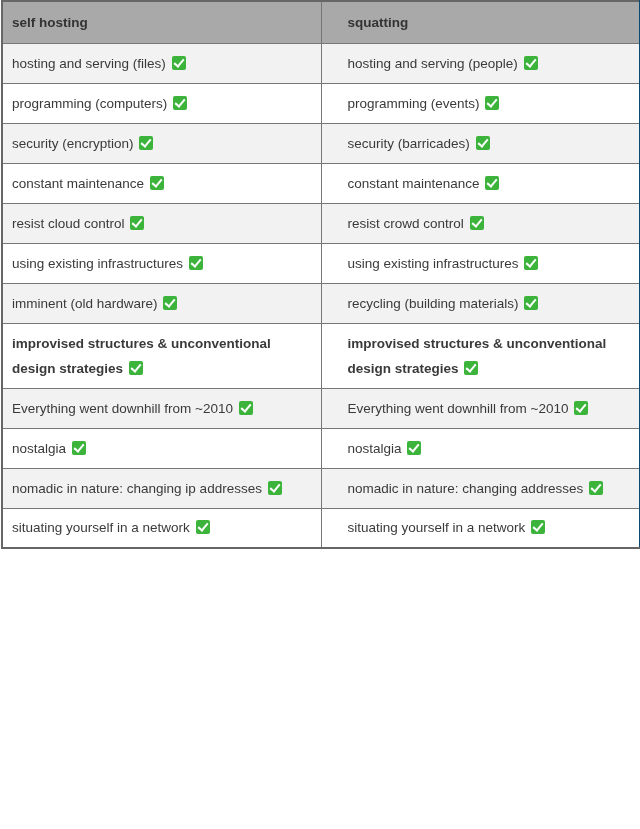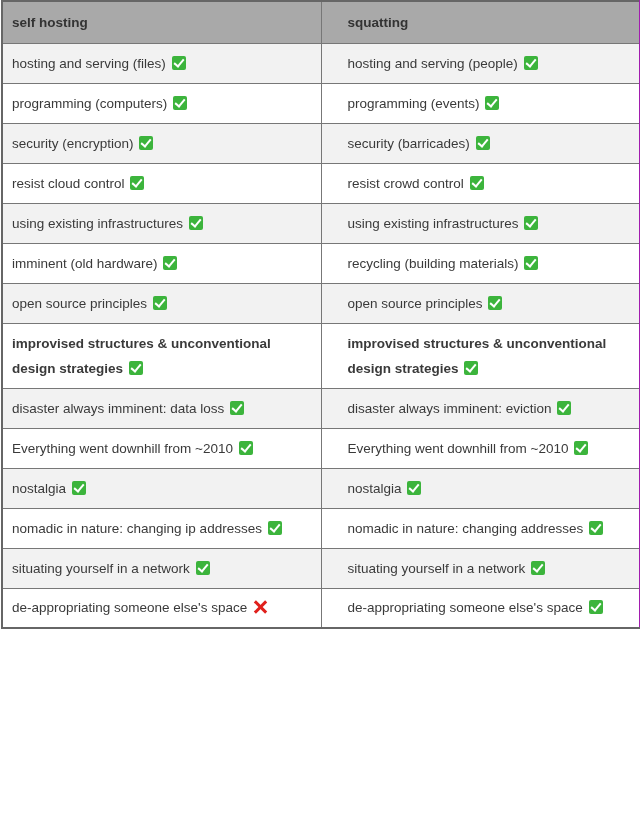--- a/index.html
+++ b/index.html
@@ -23,21 +23,21 @@
       line-height: 25px;
     }
     thead tr { height: 42px; }
     th {
       background: #a9a9a9;
       font-weight: bold;
       color: #333333;
       border-top: 2px solid #666666;
     }
     th:first-child, td:first-child { border-left: 2px solid #666666; }
-    th:last-child, td:last-child { border-right: 2px solid #a21caf; padding-left: 26px; }
+    th:last-child, td:last-child { border-right: 2px solid #0c4a6e; padding-left: 26px; }
     tbody tr:last-child td { border-bottom: 2px solid #666666; }
     tbody tr { height: 40px; }
     tbody tr.tall { height: 65px; font-weight: bold; }
     tbody tr:nth-child(odd) td { background: #f2f2f2; }
     tbody tr:nth-child(even) td { background: #ffffff; }
     .mark {
       display: inline-block;
       width: 14px; height: 14px;
       vertical-align: -2px;
       margin-left: 2px;
@@ -88,57 +88,49 @@
       </tr>
       <tr>
         <td><span>programming (computers)</span> <span class="mark check"></span></td>
         <td><span>programming (events)</span> <span class="mark check"></span></td>
       </tr>
       <tr>
         <td><span>security (encryption)</span> <span class="mark check"></span></td>
         <td><span>security (barricades)</span> <span class="mark check"></span></td>
       </tr>
       <tr>
+        <td><span>constant maintenance</span> <span class="mark check"></span></td>
+        <td><span>constant maintenance</span> <span class="mark check"></span></td>
+      </tr>
+      <tr>
         <td><span>resist cloud control</span> <span class="mark check"></span></td>
         <td><span>resist crowd control</span> <span class="mark check"></span></td>
       </tr>
       <tr>
         <td><span>using existing infrastructures</span> <span class="mark check"></span></td>
         <td><span>using existing infrastructures</span> <span class="mark check"></span></td>
       </tr>
       <tr>
         <td><span>imminent (old hardware)</span> <span class="mark check"></span></td>
         <td><span>recycling (building materials)</span> <span class="mark check"></span></td>
       </tr>
-      <tr>
-        <td><span>open source principles</span> <span class="mark check"></span></td>
-        <td><span>open source principles</span> <span class="mark check"></span></td>
-      </tr>
       <tr class="tall">
         <td><span>improvised structures &amp; unconventional design strategies</span> <span class="mark check"></span></td>
         <td><span>improvised structures &amp; unconventional design strategies</span> <span class="mark check"></span></td>
-      </tr>
-      <tr>
-        <td><span>disaster always imminent: data loss</span> <span class="mark check"></span></td>
-        <td><span>disaster always imminent: eviction</span> <span class="mark check"></span></td>
       </tr>
       <tr>
         <td><span>Everything went downhill from ~2010</span> <span class="mark check"></span></td>
         <td><span>Everything went downhill from ~2010</span> <span class="mark check"></span></td>
       </tr>
       <tr>
         <td><span>nostalgia</span> <span class="mark check"></span></td>
         <td><span>nostalgia</span> <span class="mark check"></span></td>
       </tr>
       <tr>
         <td><span>nomadic in nature: changing ip addresses</span> <span class="mark check"></span></td>
         <td><span>nomadic in nature: changing addresses</span> <span class="mark check"></span></td>
       </tr>
       <tr>
         <td><span>situating yourself in a network</span> <span class="mark check"></span></td>
         <td><span>situating yourself in a network</span> <span class="mark check"></span></td>
       </tr>
-      <tr>
-        <td><span>de-appropriating someone else's space</span> <span class="mark cross"></span></td>
-        <td><span>de-appropriating someone else's space</span> <span class="mark check"></span></td>
-      </tr>
     </tbody>
 </table>
 
 </body></html>

